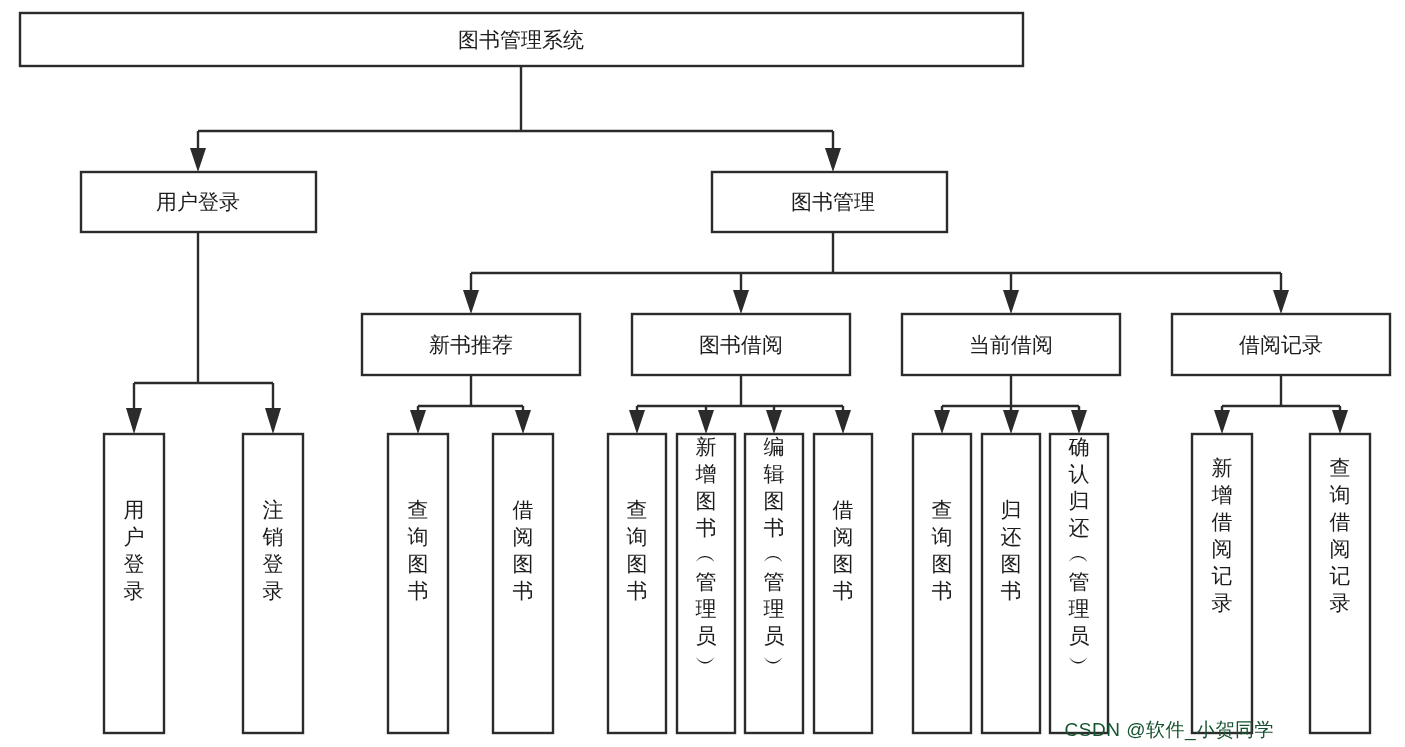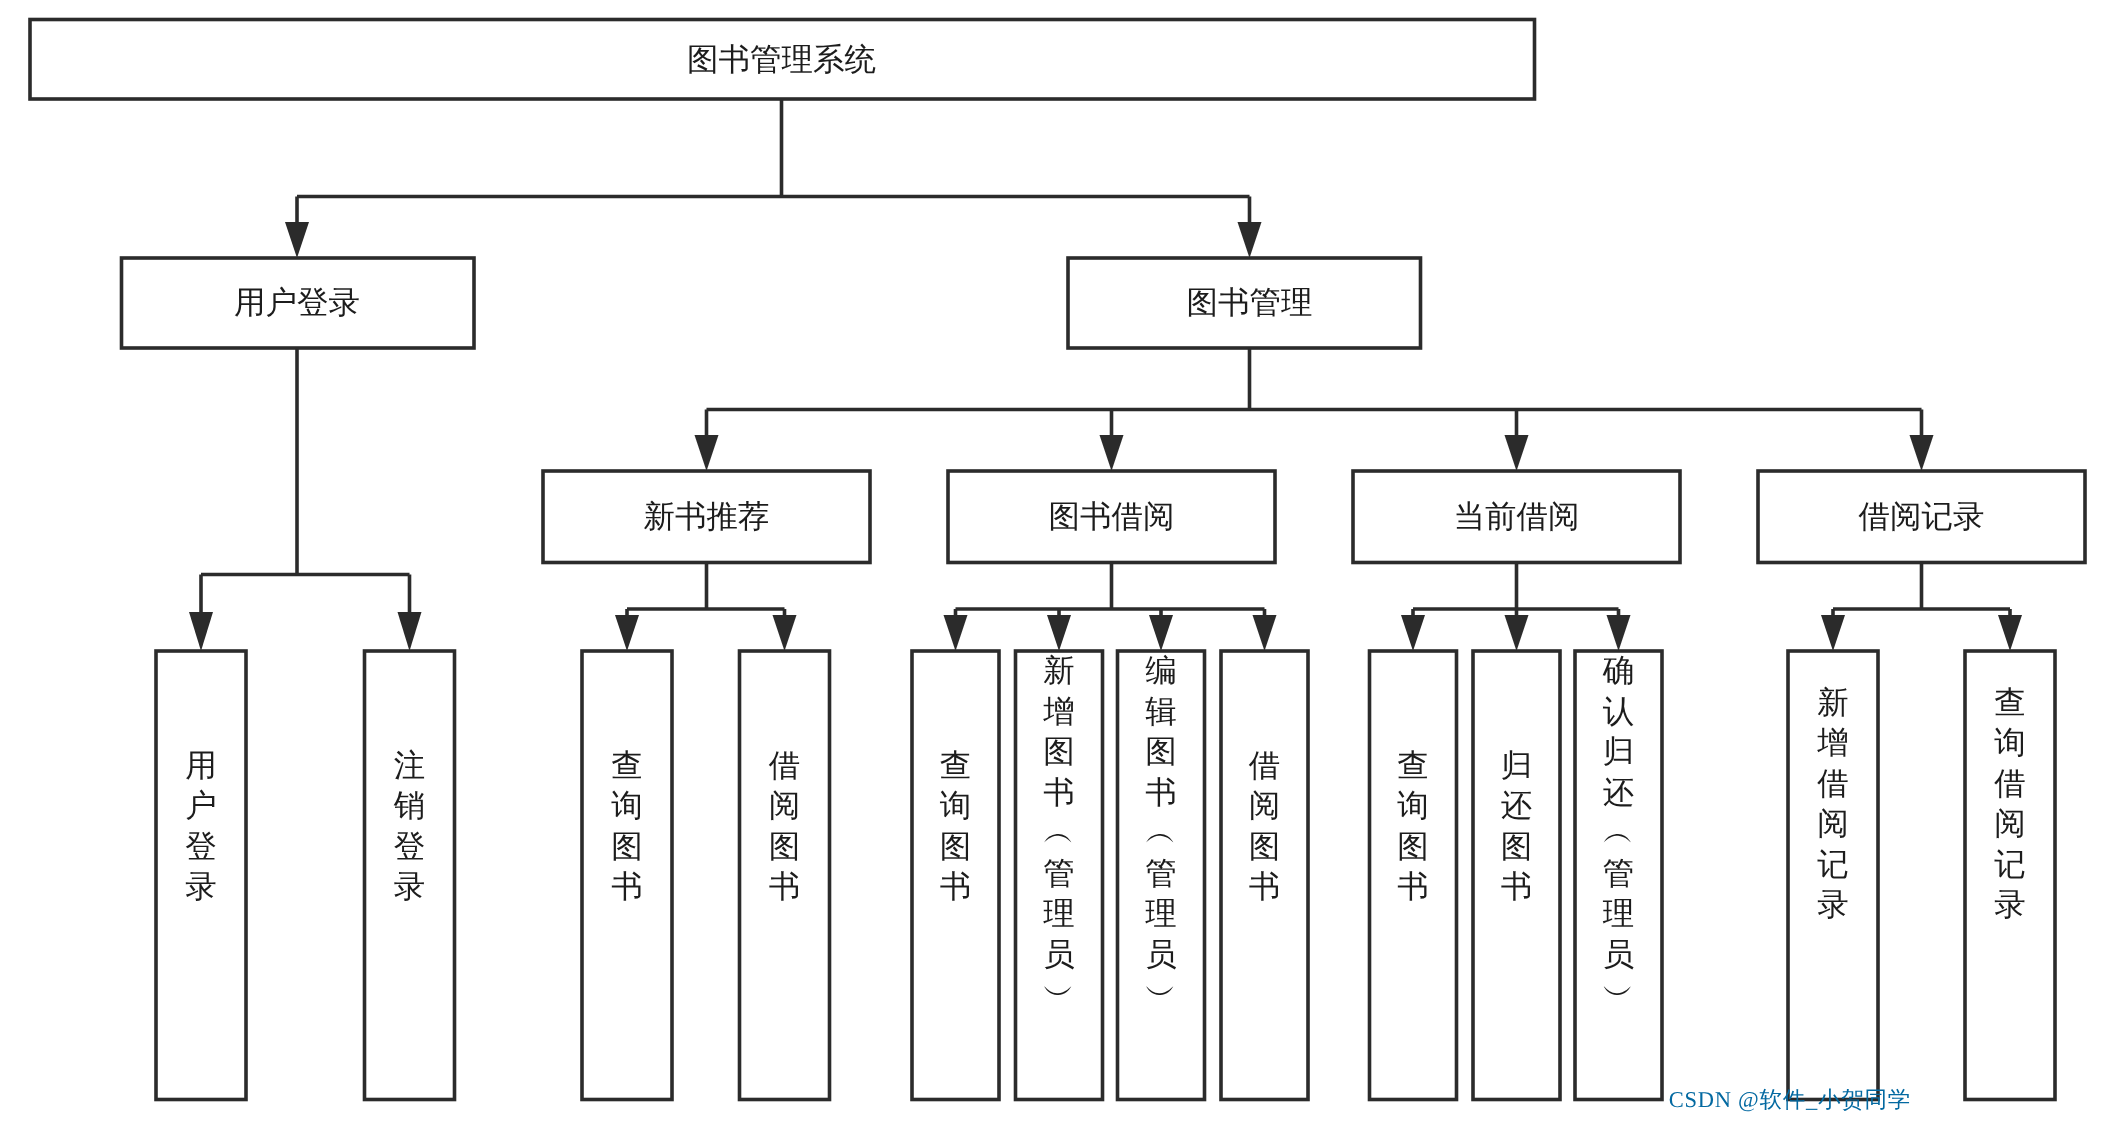--- a/index.html
+++ b/index.html
@@ -52,23 +52,23 @@
   .node-label-v {
     fill: #1c1c1c;
     font-family: "Liberation Sans", "DejaVu Sans", sans-serif;
     font-size: 21px;
     text-anchor: middle;
   }
   .watermark {
     position: absolute;
     right: 8px;
     bottom: 4px;
-    font-family: Liberation Serif, serif;
-    font-size: 15px;
-    color: #0369a1;
+    font-family: Liberation Sans, sans-serif;
+    font-size: 19px;
+    color: #14532d;
     white-space: nowrap;
     letter-spacing: 0.5px;
     user-select: none;
   }
 </style>
 </head>
 <body>
 
 <div id="diagram-root">
 

